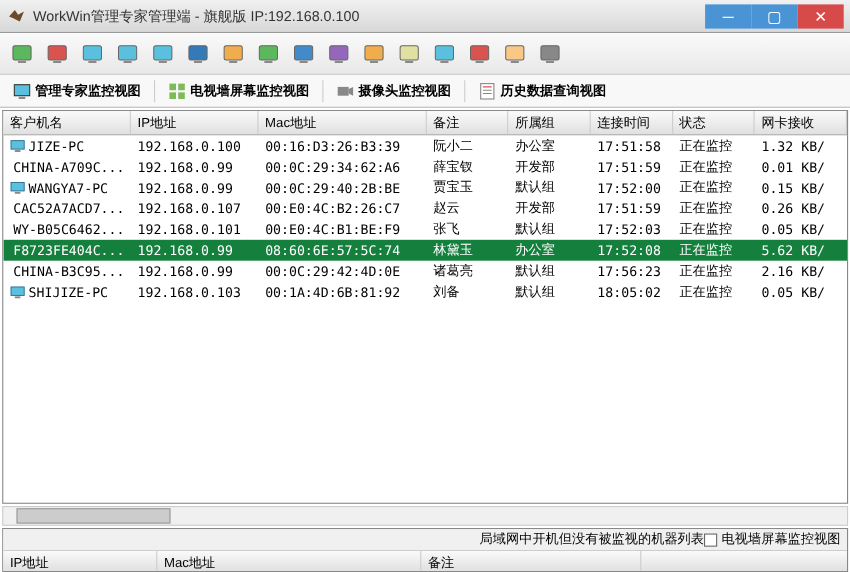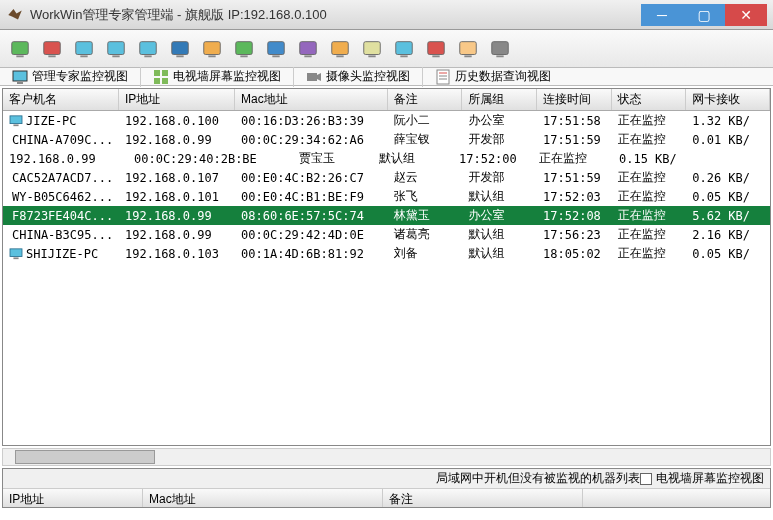--- a/index.html
+++ b/index.html
@@ -11,21 +11,21 @@
 .winbtns { display: flex; gap: 0; }
 .winbtn { width: 42px; height: 22px; display: flex; align-items: center; justify-content: center; font-size: 14px; color: #fff; }
 .winbtn.min { background: #4a94d6; }
 .winbtn.max { background: #4a94d6; }
 .winbtn.close { background: #d64a4a; }
 
 .toolbar { height: 38px; background: linear-gradient(#fafafa, #e8e8e8); border-bottom: 1px solid #bbb; display: flex; align-items: center; padding: 0 6px; gap: 4px; }
 .tbicon { width: 28px; height: 28px; border-radius: 3px; display: flex; align-items: center; justify-content: center; cursor: pointer; font-size: 16px; }
 .tbicon svg { width: 22px; height: 22px; }
 
-.viewbar { height: 18px; background: #f8f8f8; border-bottom: 1px solid #bbb; display: flex; align-items: center; padding: 0 6px; gap: 2px; }
+.viewbar { height: 30px; background: #f8f8f8; border-bottom: 1px solid #bbb; display: flex; align-items: center; padding: 0 6px; gap: 2px; font-weight: bold; }
 .viewbtn { display: flex; align-items: center; gap: 4px; padding: 2px 6px; cursor: pointer; }
 .viewbtn .vi { width: 16px; height: 16px; display:inline-flex; align-items:center; justify-content:center; }
 .vsep { width: 1px; height: 20px; background: #ccc; margin: 0 4px; }
 
 .tablewrap { height: 358px; border: 1px solid #888; margin: 2px; overflow: hidden; display: flex; flex-direction: column; background: #fff; }
 .thead { display: flex; background: linear-gradient(#fafafa, #e0e0e0); border-bottom: 1px solid #aaa; height: 22px; }
 .th { border-right: 1px solid #ccc; padding: 2px 6px; font-size: 12px; white-space: nowrap; overflow: hidden; }
 .tbody { flex: 1; overflow-y: auto; overflow-x: hidden; }
 .tr { display: flex; height: 19px; align-items: center; }
 .tr.sel { background: #15803d; color: #fff; }
@@ -246,20 +246,27 @@
         </div>
         <div class="td c1">192.168.0.99</div>
         <div class="td c2">00:0C:29:34:62:A6</div>
         <div class="td c3">薛宝钗</div>
         <div class="td c4">开发部</div>
         <div class="td c5">17:51:59</div>
         <div class="td c6">正在监控</div>
         <div class="td c7">0.01 KB/</div>
       </div>
       <div class="tr">
+        <div class="td c0">
+          <svg class="pcicon" viewBox="0 0 16 14">
+            <rect x="1" y="1" width="14" height="9" fill="#5bc0de" stroke="#2a6f8e"></rect>
+            <rect x="5" y="11" width="6" height="2" fill="#888"></rect>
+          </svg>
+          <span>WANGYA7-PC</span>
+        </div>
         <div class="td c1">192.168.0.99</div>
         <div class="td c2">00:0C:29:40:2B:BE</div>
         <div class="td c3">贾宝玉</div>
         <div class="td c4">默认组</div>
         <div class="td c5">17:52:00</div>
         <div class="td c6">正在监控</div>
         <div class="td c7">0.15 KB/</div>
       </div>
       <div class="tr">
         <div class="td c0">

